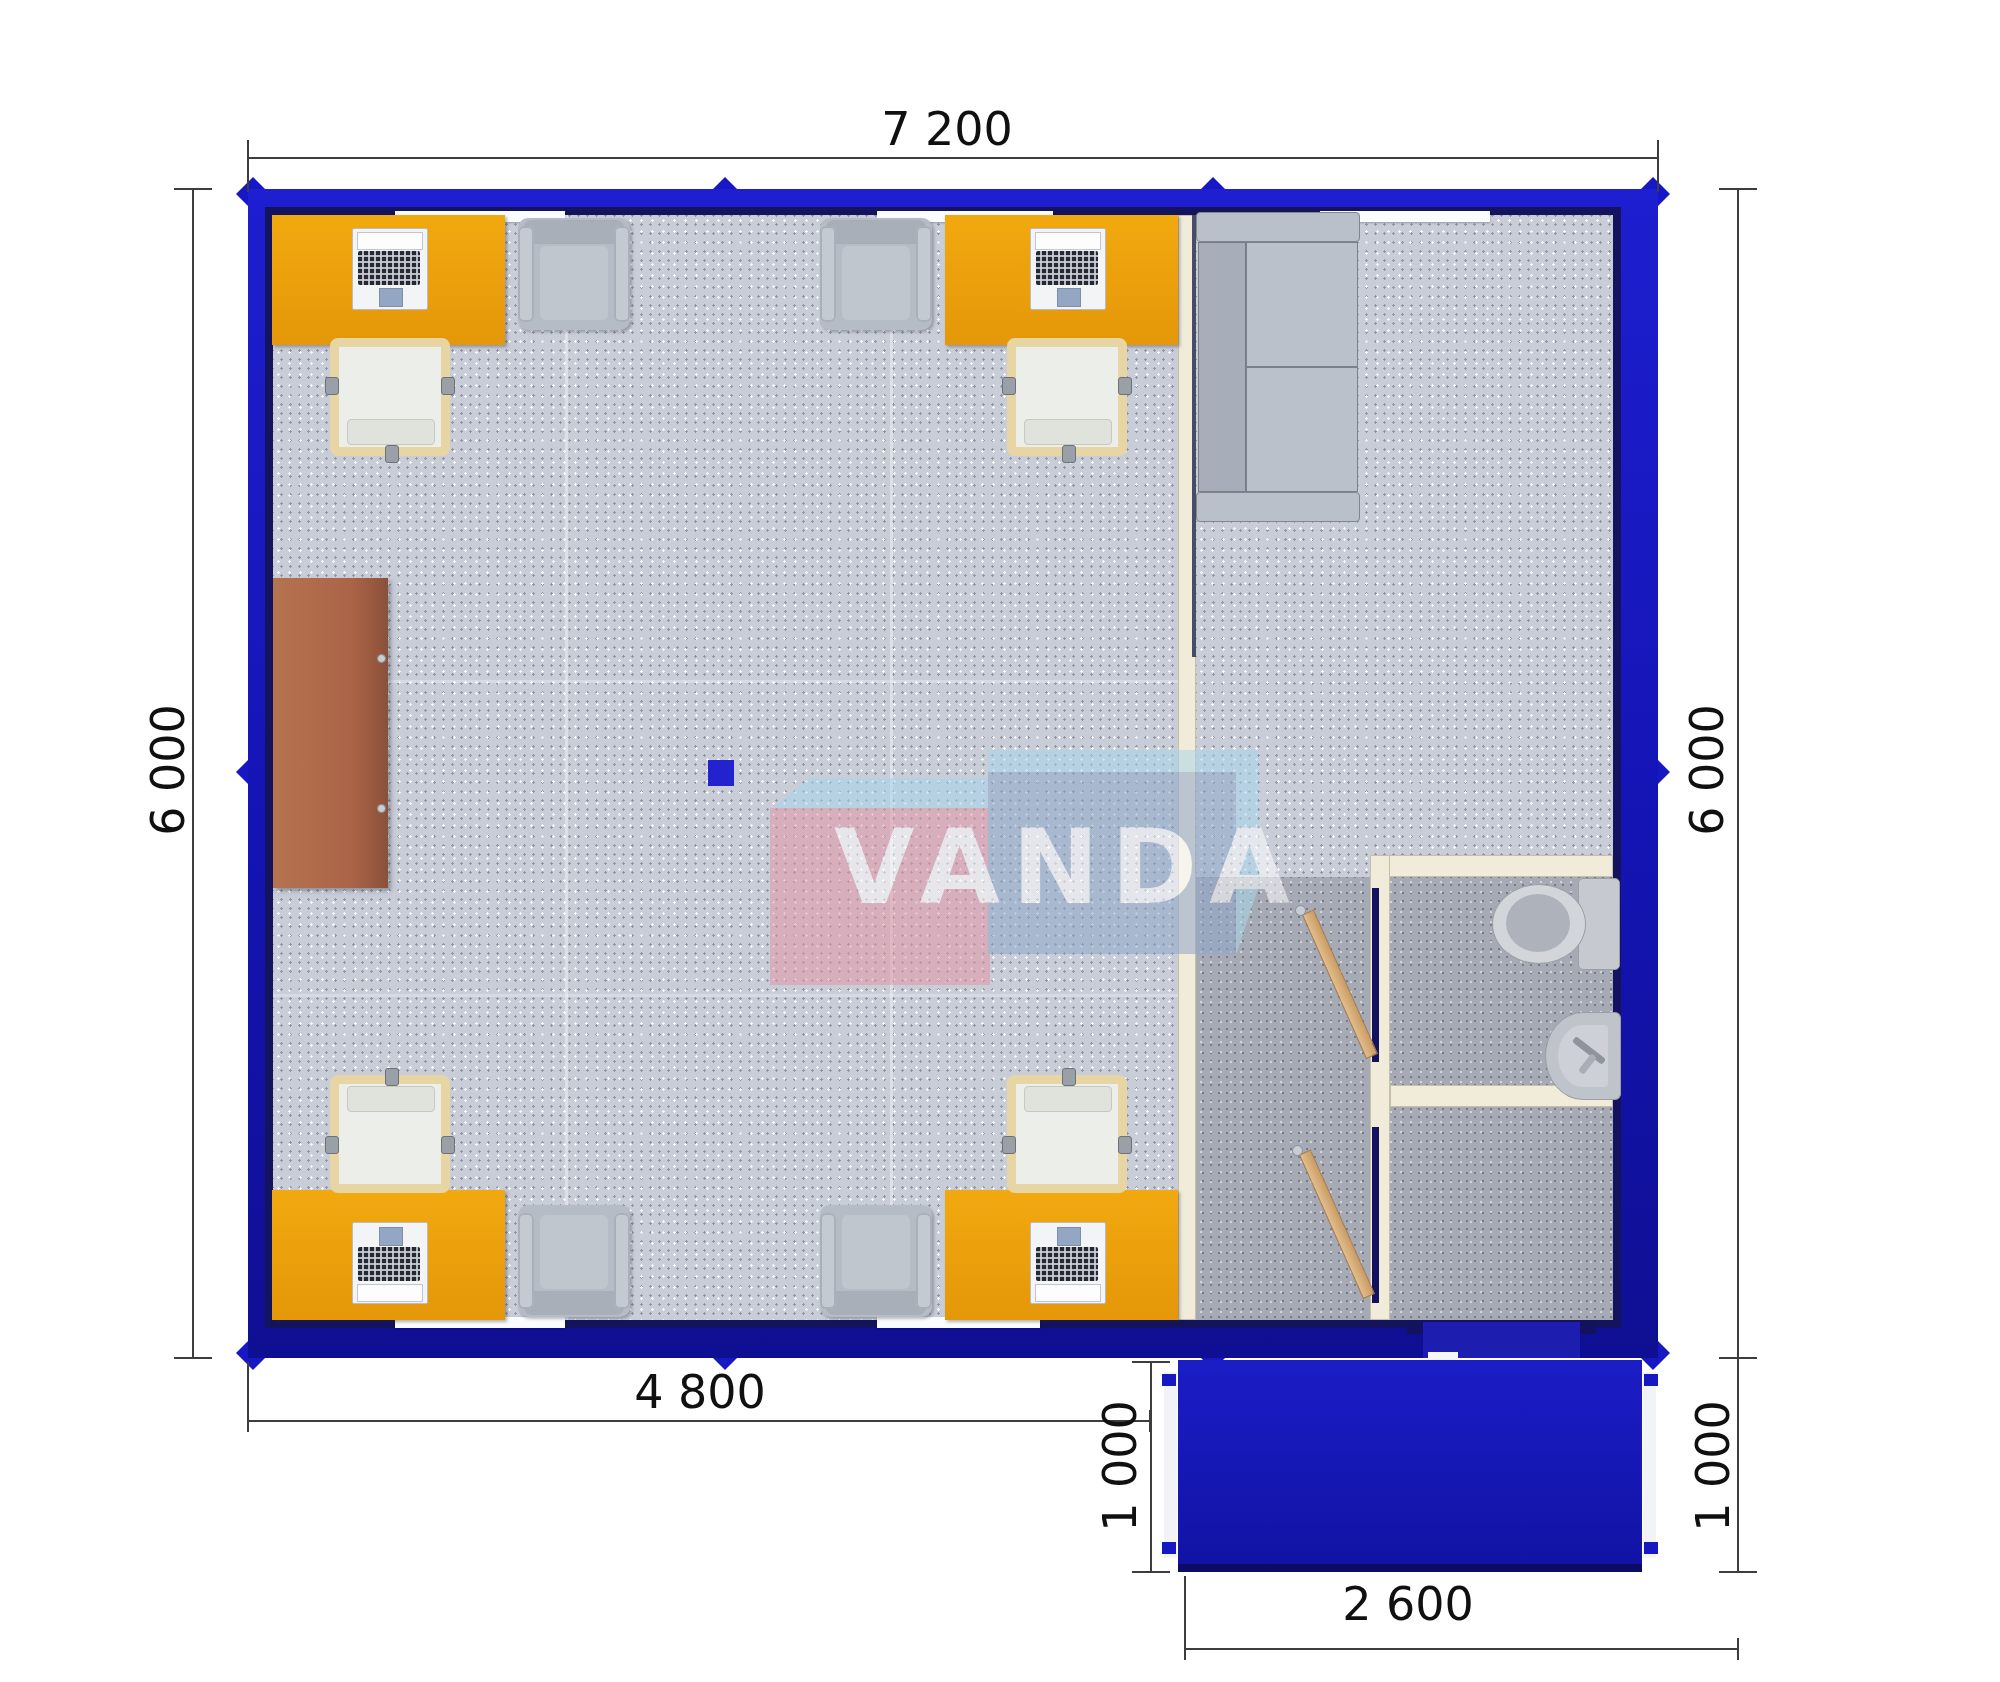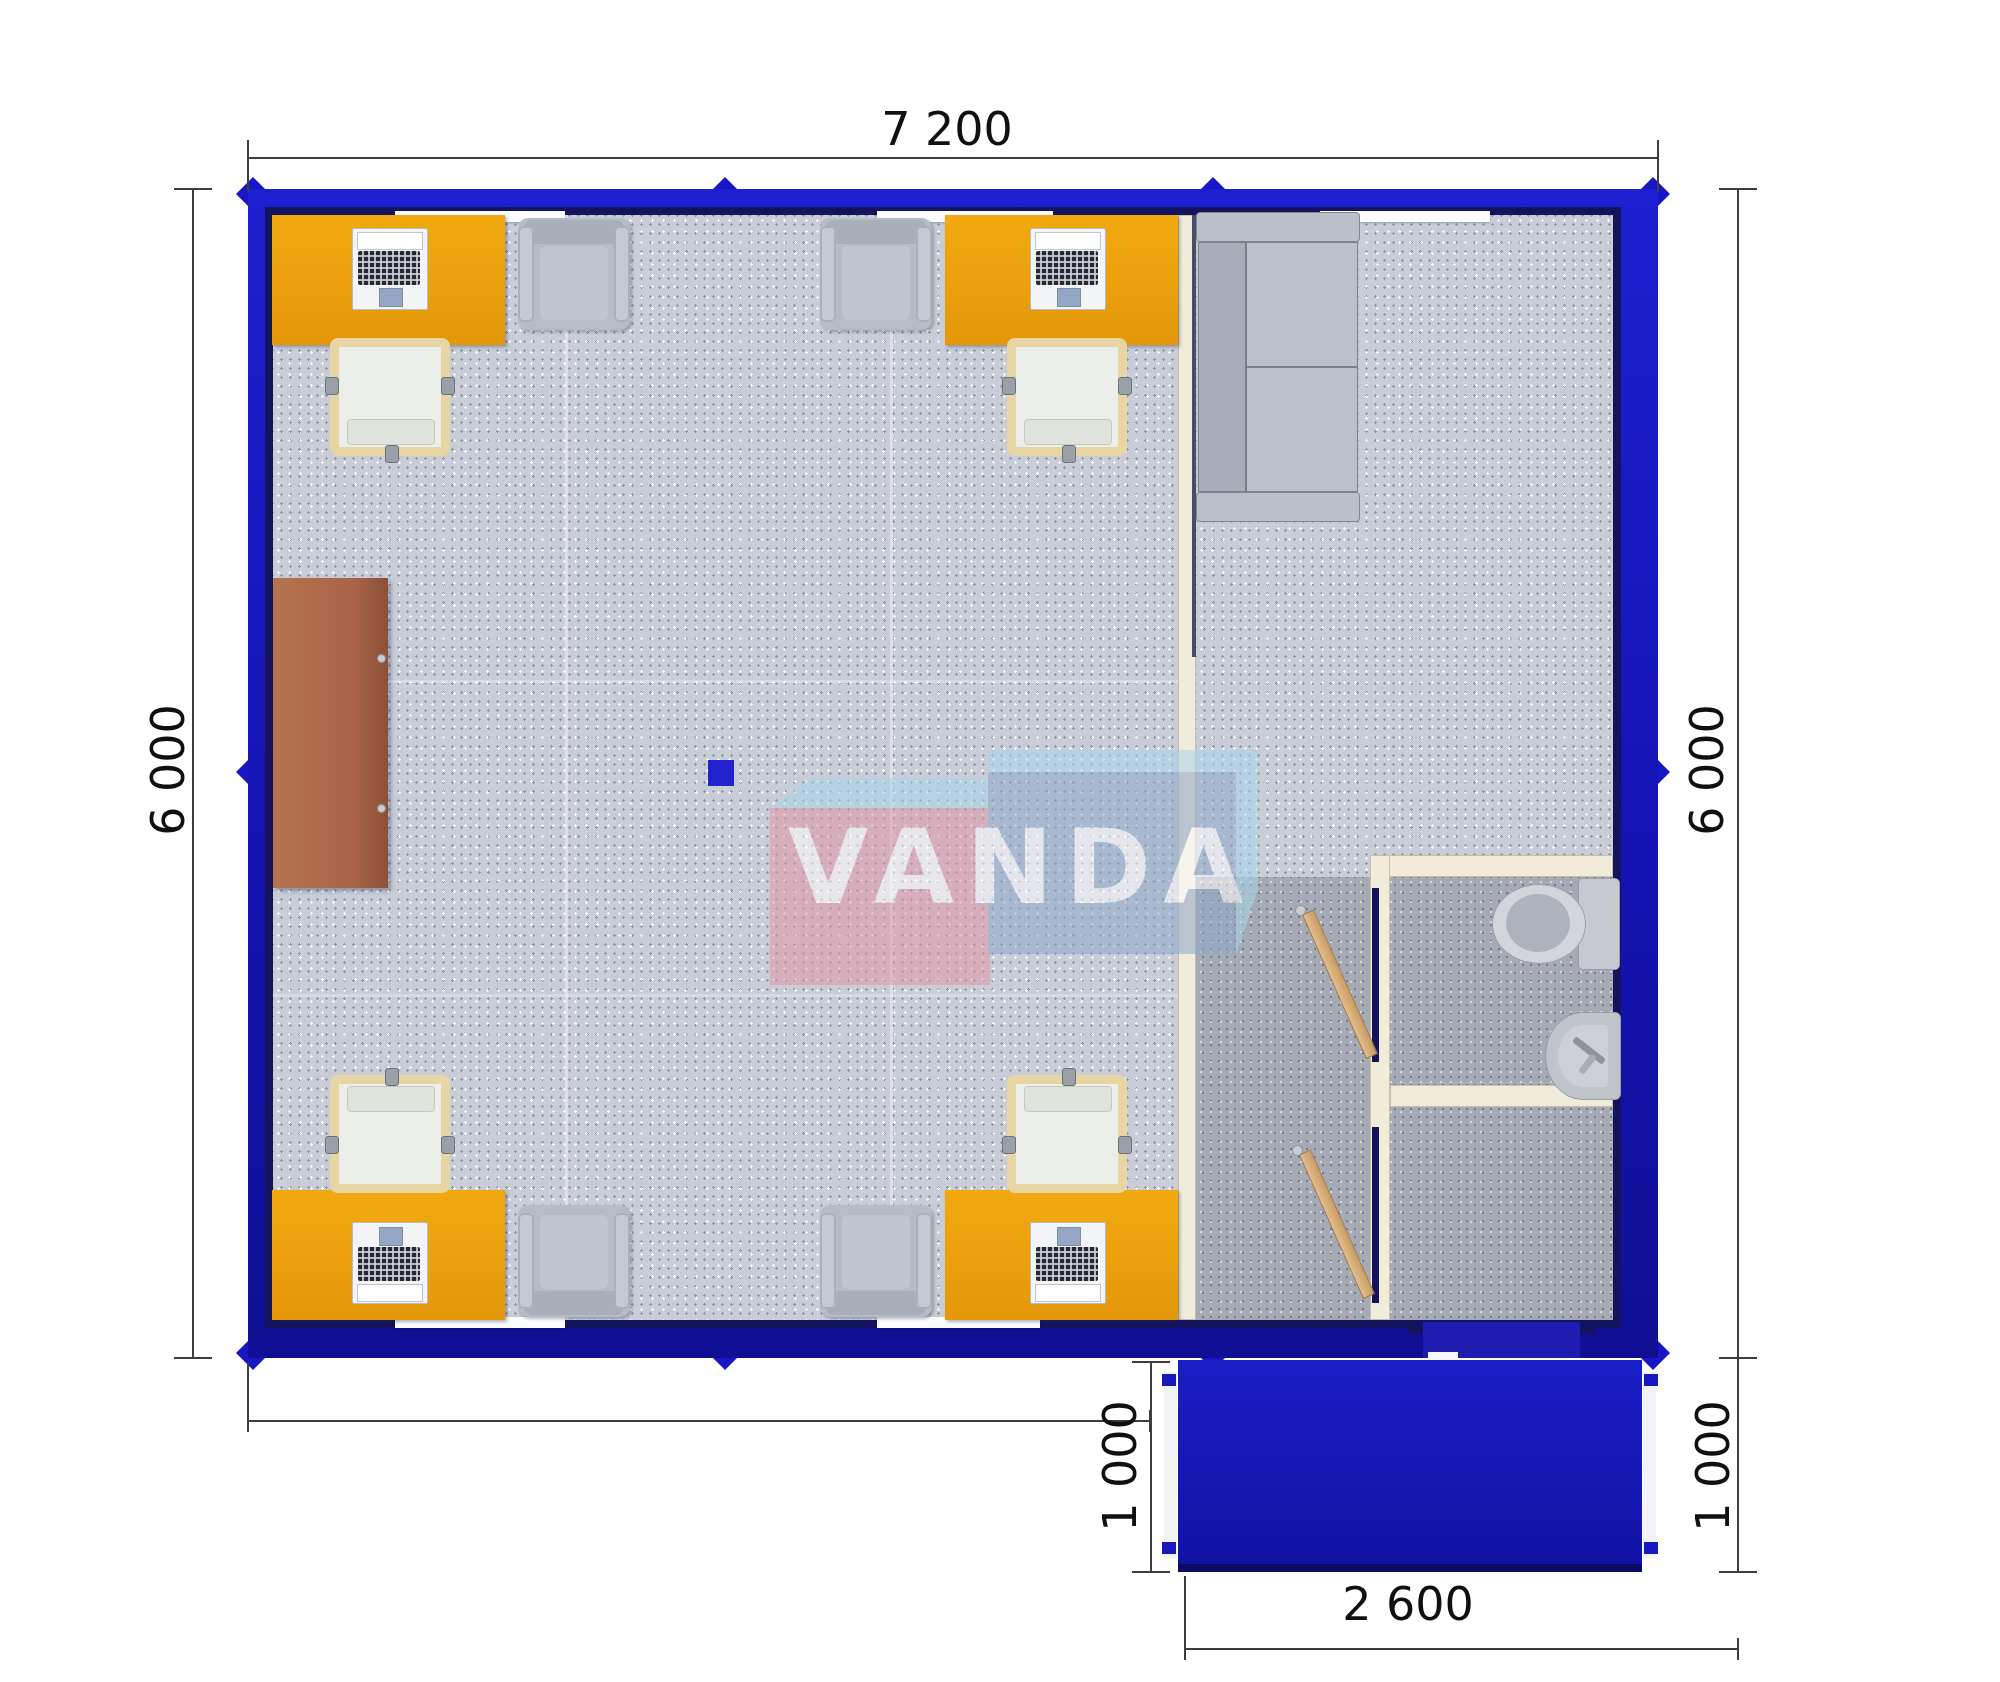--- a/index.html
+++ b/index.html
@@ -219,21 +219,21 @@
   <div class="abs" style="left:1162px;top:1542px;width:14px;height:12px;background:#1719c0;"></div>
   <div class="abs" style="left:1644px;top:1374px;width:14px;height:12px;background:#1719c0;"></div>
   <div class="abs" style="left:1644px;top:1542px;width:14px;height:12px;background:#1719c0;"></div>
 
   <div id="logo" class="abs" style="left:0;top:0;width:2000px;height:1682px;pointer-events:none;">
     <div class="abs" style="left:770px;top:778px;width:220px;height:32px;background:#a9d6ea;clip-path:polygon(0% 100%,18% 0%,100% 0%,100% 100%);"></div>
     <div class="abs" style="left:770px;top:808px;width:220px;height:177px;background:#e498a6;"></div>
     <div class="abs" style="left:988px;top:750px;width:270px;height:204px;background:#a9d6ea;clip-path:polygon(0 0,100% 0,100% 68%,92% 100%,0 100%);">
       <div class="abs" style="left:0;top:22px;width:248px;height:182px;background:#8fa7c9;"></div>
     </div>
-    <div class="abs logo-text" style="left:788px;top:812px;width:460px;">VANDA</div>
+    <div class="abs logo-text" style="left:834px;top:812px;width:460px;">VANDA</div>
   </div>
 
   <div class="abs dimline" style="left:248px;top:157px;width:1410px;height:2px;"></div>
   <div class="abs dimline" style="left:247px;top:140px;width:2px;height:52px;"></div>
   <div class="abs dimline" style="left:1657px;top:140px;width:2px;height:52px;"></div>
   <div class="abs dimtext" style="left:797px;top:104px;width:300px;">7 200</div>
 
   <div class="abs dimline" style="left:192px;top:189px;width:2px;height:1169px;"></div>
   <div class="abs dimline" style="left:174px;top:188px;width:38px;height:2px;"></div>
   <div class="abs dimline" style="left:174px;top:1357px;width:38px;height:2px;"></div>
@@ -243,20 +243,21 @@
   <div class="abs dimline" style="left:1719px;top:188px;width:38px;height:2px;"></div>
   <div class="abs dimline" style="left:1719px;top:1357px;width:38px;height:2px;"></div>
   <div class="abs dimline" style="left:1719px;top:1571px;width:38px;height:2px;"></div>
   <div class="abs dimtext rot" style="left:1627px;top:745px;width:160px;">6 000</div>
   <div class="abs dimtext rot" style="left:1633px;top:1441px;width:160px;">1 000</div>
 
   <div class="abs dimline" style="left:247px;top:1362px;width:2px;height:66px;"></div>
   <div class="abs dimline" style="left:248px;top:1420px;width:902px;height:2px;"></div>
   <div class="abs dimline" style="left:247px;top:1410px;width:2px;height:22px;"></div>
   <div class="abs dimline" style="left:1149px;top:1410px;width:2px;height:22px;"></div>
+  <div class="abs dimtext" style="left:550px;top:1367px;width:300px;">4 800</div>
 
   <div class="abs dimline" style="left:1150px;top:1362px;width:2px;height:210px;"></div>
   <div class="abs dimline" style="left:1132px;top:1361px;width:38px;height:2px;"></div>
   <div class="abs dimline" style="left:1132px;top:1571px;width:38px;height:2px;"></div>
   <div class="abs dimtext rot" style="left:1040px;top:1441px;width:160px;">1 000</div>
 
   <div class="abs dimline" style="left:1184px;top:1576px;width:2px;height:74px;"></div>
   <div class="abs dimline" style="left:1185px;top:1648px;width:553px;height:2px;"></div>
   <div class="abs dimline" style="left:1184px;top:1638px;width:2px;height:22px;"></div>
   <div class="abs dimline" style="left:1737px;top:1638px;width:2px;height:22px;"></div>

